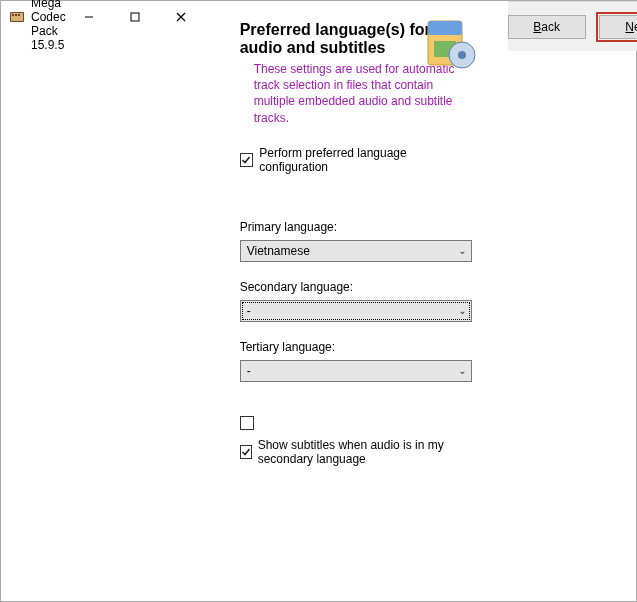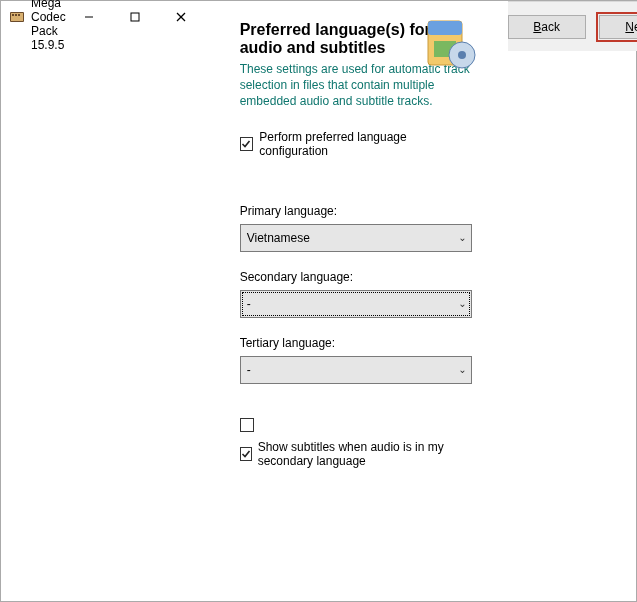--- a/index.html
+++ b/index.html
@@ -5,29 +5,29 @@
     * { box-sizing: border-box; margin: 0; padding: 0; }
     body { font-family: "Segoe UI", Tahoma, sans-serif; font-size: 12px; color: #000; background: #fff; }
     .window { width: 637px; height: 602px; border: 1px solid #aaa; display: flex; flex-direction: row; background: #fff; gap: 8px; }
     .titlebar { height: 32px; display: flex; align-items: center; padding-left: 8px; background: #fff; }
     .titlebar .title { font-size: 12px; margin-left: 6px; flex: 1; }
     .titlebar .controls { display: flex; height: 100%; }
     .titlebar .ctrl { width: 46px; height: 100%; display: flex; align-items: center; justify-content: center; font-size: 14px; background: #fff; }
     .app-icon { width: 16px; height: 16px; }
     .content { flex: 1; padding: 20px 28px 10px 28px; position: relative; }
     .heading { font-weight: 600; font-size: 16px; margin-bottom: 4px; }
-    .subtext { font-size: 12px; color: #0f766e; margin-left: 0; line-height: 1.35; max-width: 480px; }
+    .subtext { font-size: 12px; color: #a21caf; margin-left: 14px; line-height: 1.35; max-width: 480px; }
     .wizard-icon { position: absolute; top: 14px; right: 22px; width: 56px; height: 56px; }
     .row-cb { display: flex; align-items: center; margin-top: 20px; }
     .cb { width: 14px; height: 14px; border: 1px solid #333; display: inline-flex; align-items: center; justify-content: center; background: #fff; margin-right: 6px; cursor: pointer; }
     .cb svg { width: 10px; height: 10px; }
     .cb.unchecked svg { visibility: hidden; }
     .field-group { margin-top: 30px; }
     .field-label { font-size: 12px; margin-bottom: 6px; display: block; }
-    .combo { width: 232px; height: 28px; border: 1px solid #7a7a7a; background: #e6e6e6; display: flex; align-items: center; justify-content: space-between; padding: 0 4px 0 6px; font-size: 12px; cursor: pointer; }
+    .combo { width: 232px; height: 22px; border: 1px solid #7a7a7a; background: #e6e6e6; display: flex; align-items: center; justify-content: space-between; padding: 0 4px 0 6px; font-size: 12px; cursor: pointer; }
     .combo .arrow { font-size: 10px; color: #333; }
     .combo.focused { outline: 1px dotted #000; outline-offset: -3px; }
     .sub-checks { margin-top: 34px; }
     .sub-checks .row-cb { margin-top: 8px; }
     .footer { height: 50px; display: flex; align-items: center; justify-content: flex-end; padding-right: 18px; gap: 10px; background: #f0f0f0; border-top: 1px solid #d9d9d9; }
     .btn { width: 78px; height: 24px; border: 1px solid #adadad; background: #e1e1e1; font-size: 12px; font-family: inherit; cursor: pointer; display: inline-flex; align-items: center; justify-content: center; }
     .btn .ul { text-decoration: underline; }
     .btn-wrap { display: inline-flex; }
     .btn-wrap.defaulted { border: 2px solid #c03a2b; padding: 1px; }
     .spacer-field { margin-top: 18px; }

